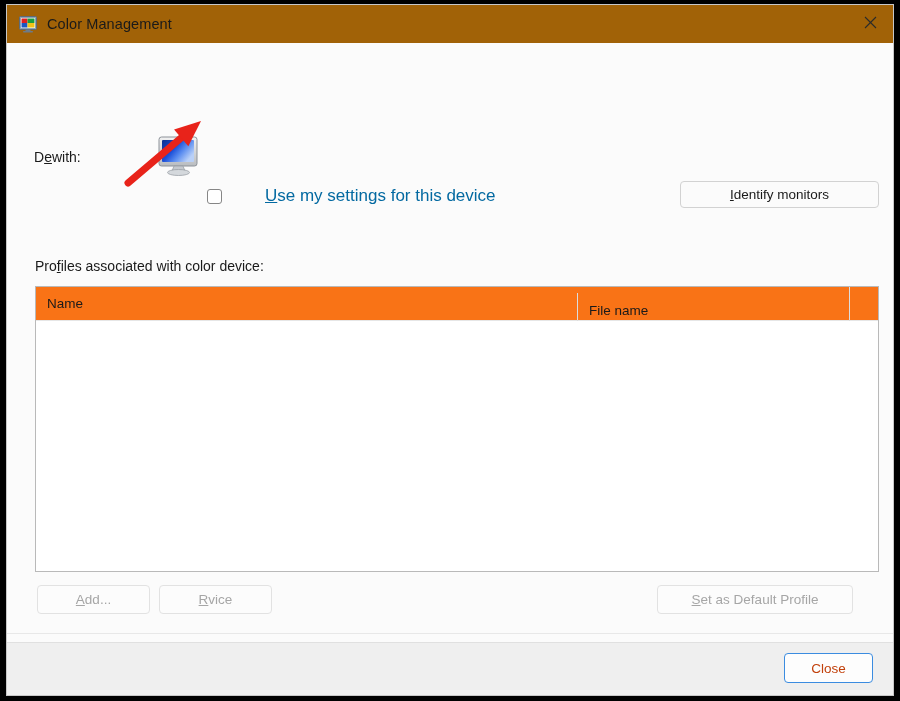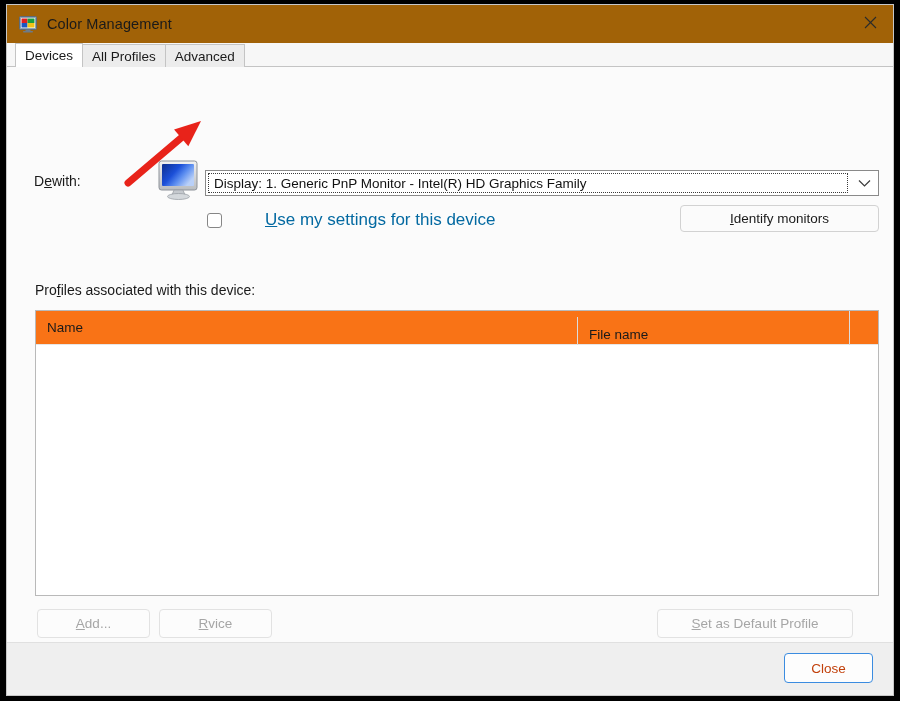--- a/index.html
+++ b/index.html
@@ -363,31 +363,20 @@
       </div>
       <div class="title-text">Color Management</div>
       <div class="win-close">
         <svg width="13" height="13" viewBox="0 0 13 13">
           <line x1="1" y1="1" x2="12" y2="12" stroke="#2b2b2b" stroke-width="1.1"></line>
           <line x1="12" y1="1" x2="1" y2="12" stroke="#2b2b2b" stroke-width="1.1"></line>
         </svg>
       </div>
     </div>
 
-    <div class="tabstrip">
-      <div class="tab active">
-        <span>Devices</span>
-      </div>
-      <div class="tab">
-        <span>All Profiles</span>
-      </div>
-      <div class="tab">
-        <span>Advanced</span>
-      </div>
-    </div>
 
     <div class="body">
 
       <div class="device-label"><span>D</span><span class="u">e</span><span>with:</span></div>
 
       <div class="device-icon">
         <svg width="44" height="42" viewBox="0 0 44 42">
           <defs>
             <linearGradient id="scr" x1="0" y1="0" x2="1" y2="0.6">
               <stop offset="0%" stop-color="#0d2f8f"></stop>
@@ -400,43 +389,33 @@
               <stop offset="100%" stop-color="#b9bcc0"></stop>
             </linearGradient>
           </defs>
           <rect x="2" y="2" width="38" height="29" rx="2.5" fill="url(#bez)" stroke="#8d9299" stroke-width="1"></rect>
           <rect x="5" y="5" width="32" height="22" rx="1" fill="url(#scr)"></rect>
           <path d="M17 31 h9 l2 5 h-13 z" fill="#c5c9ce" stroke="#9aa0a6" stroke-width="0.8"></path>
           <ellipse cx="21.5" cy="37.5" rx="11" ry="3" fill="#d4d8dc" stroke="#9aa0a6" stroke-width="0.8"></ellipse>
         </svg>
       </div>
 
-      <div class="combobox">
-        <div class="combo-inner">
-          <span class="combo-value">Display: 1. Generic PnP Monitor - Intel(R) HD Graphics Family</span>
-        </div>
-        <div class="combo-arrow">
-          <svg width="13" height="9" viewBox="0 0 13 9">
-            <polyline points="1,1.5 6.5,7 12,1.5" fill="none" stroke="#3c3c3c" stroke-width="1.2"></polyline>
-          </svg>
-        </div>
-      </div>
 
       <div class="checkbox-row">
         <div class="checkbox"></div>
         <span class="checkbox-label"><span></span><span class="u">U</span><span>se my settings for this device</span></span>
       </div>
 
       <div class="btn" id="identify-monitors">
           <span></span>
           <span class="u">I</span>
           <span>dentify monitors</span>
         </div>
 
-      <div class="profiles-label"><span>Pro</span><span class="u">f</span><span>iles associated with this device:</span></div>
+      <div class="profiles-label"><span>Pro</span><span class="u">f</span><span>iles associated with color device:</span></div>
 
       <div class="listbox">
         <div class="list-header">
           <div class="col col-name">
             <span>Name</span>
           </div>
           <div class="col col-file">
             <span>File name</span>
           </div>
           <div class="col-spacer"></div>

